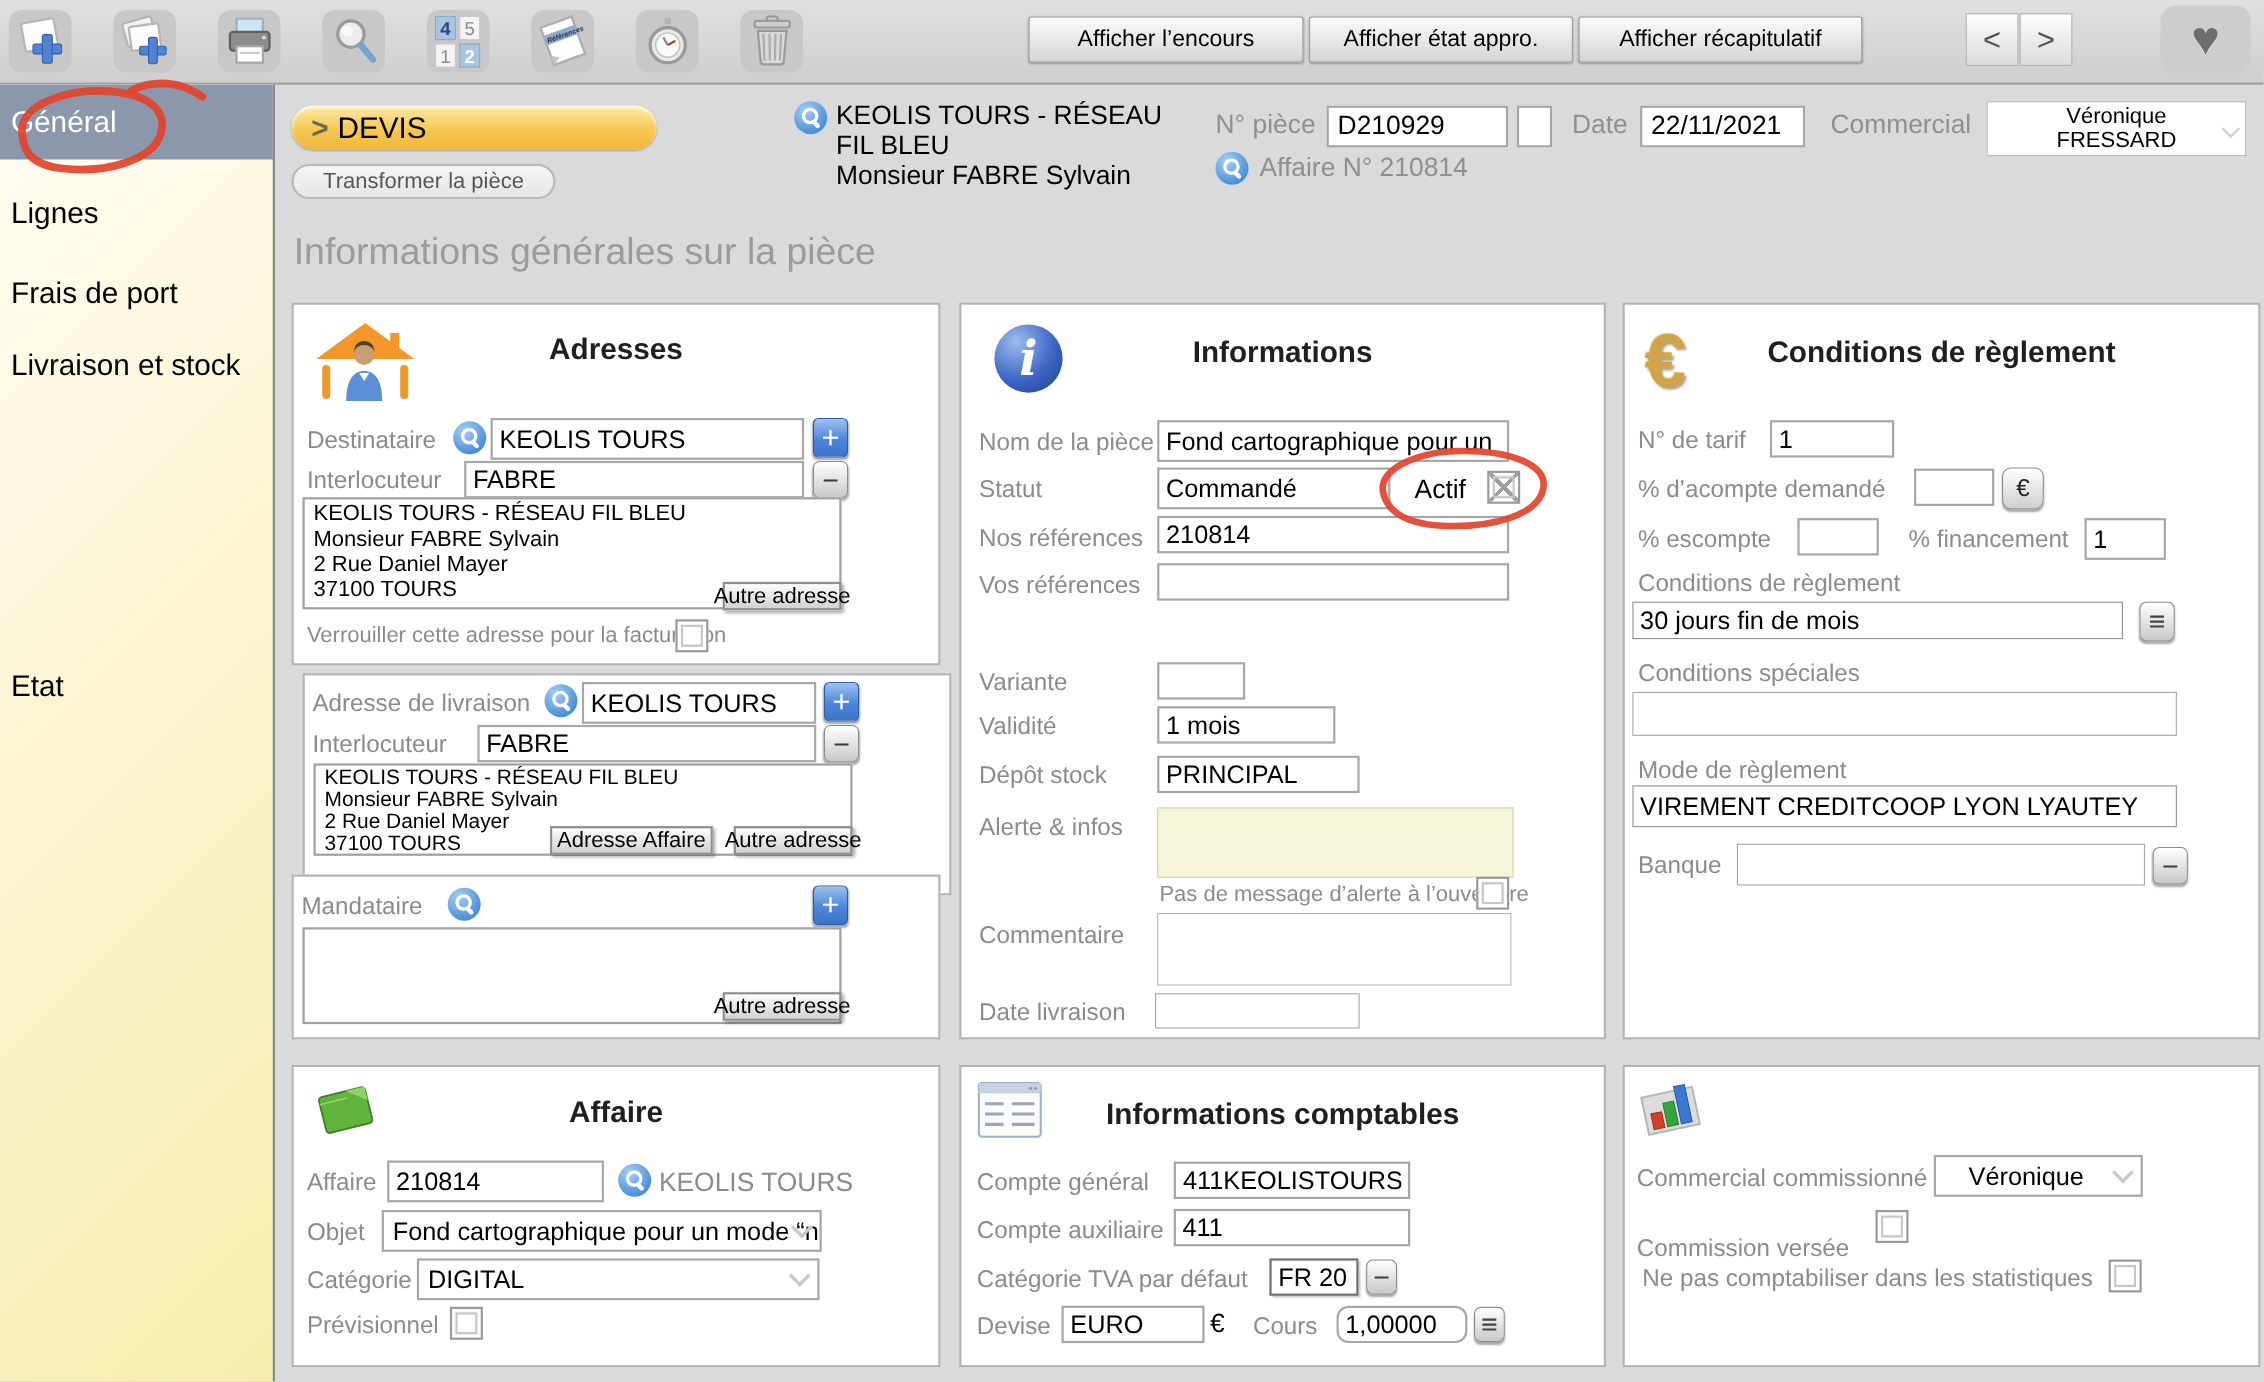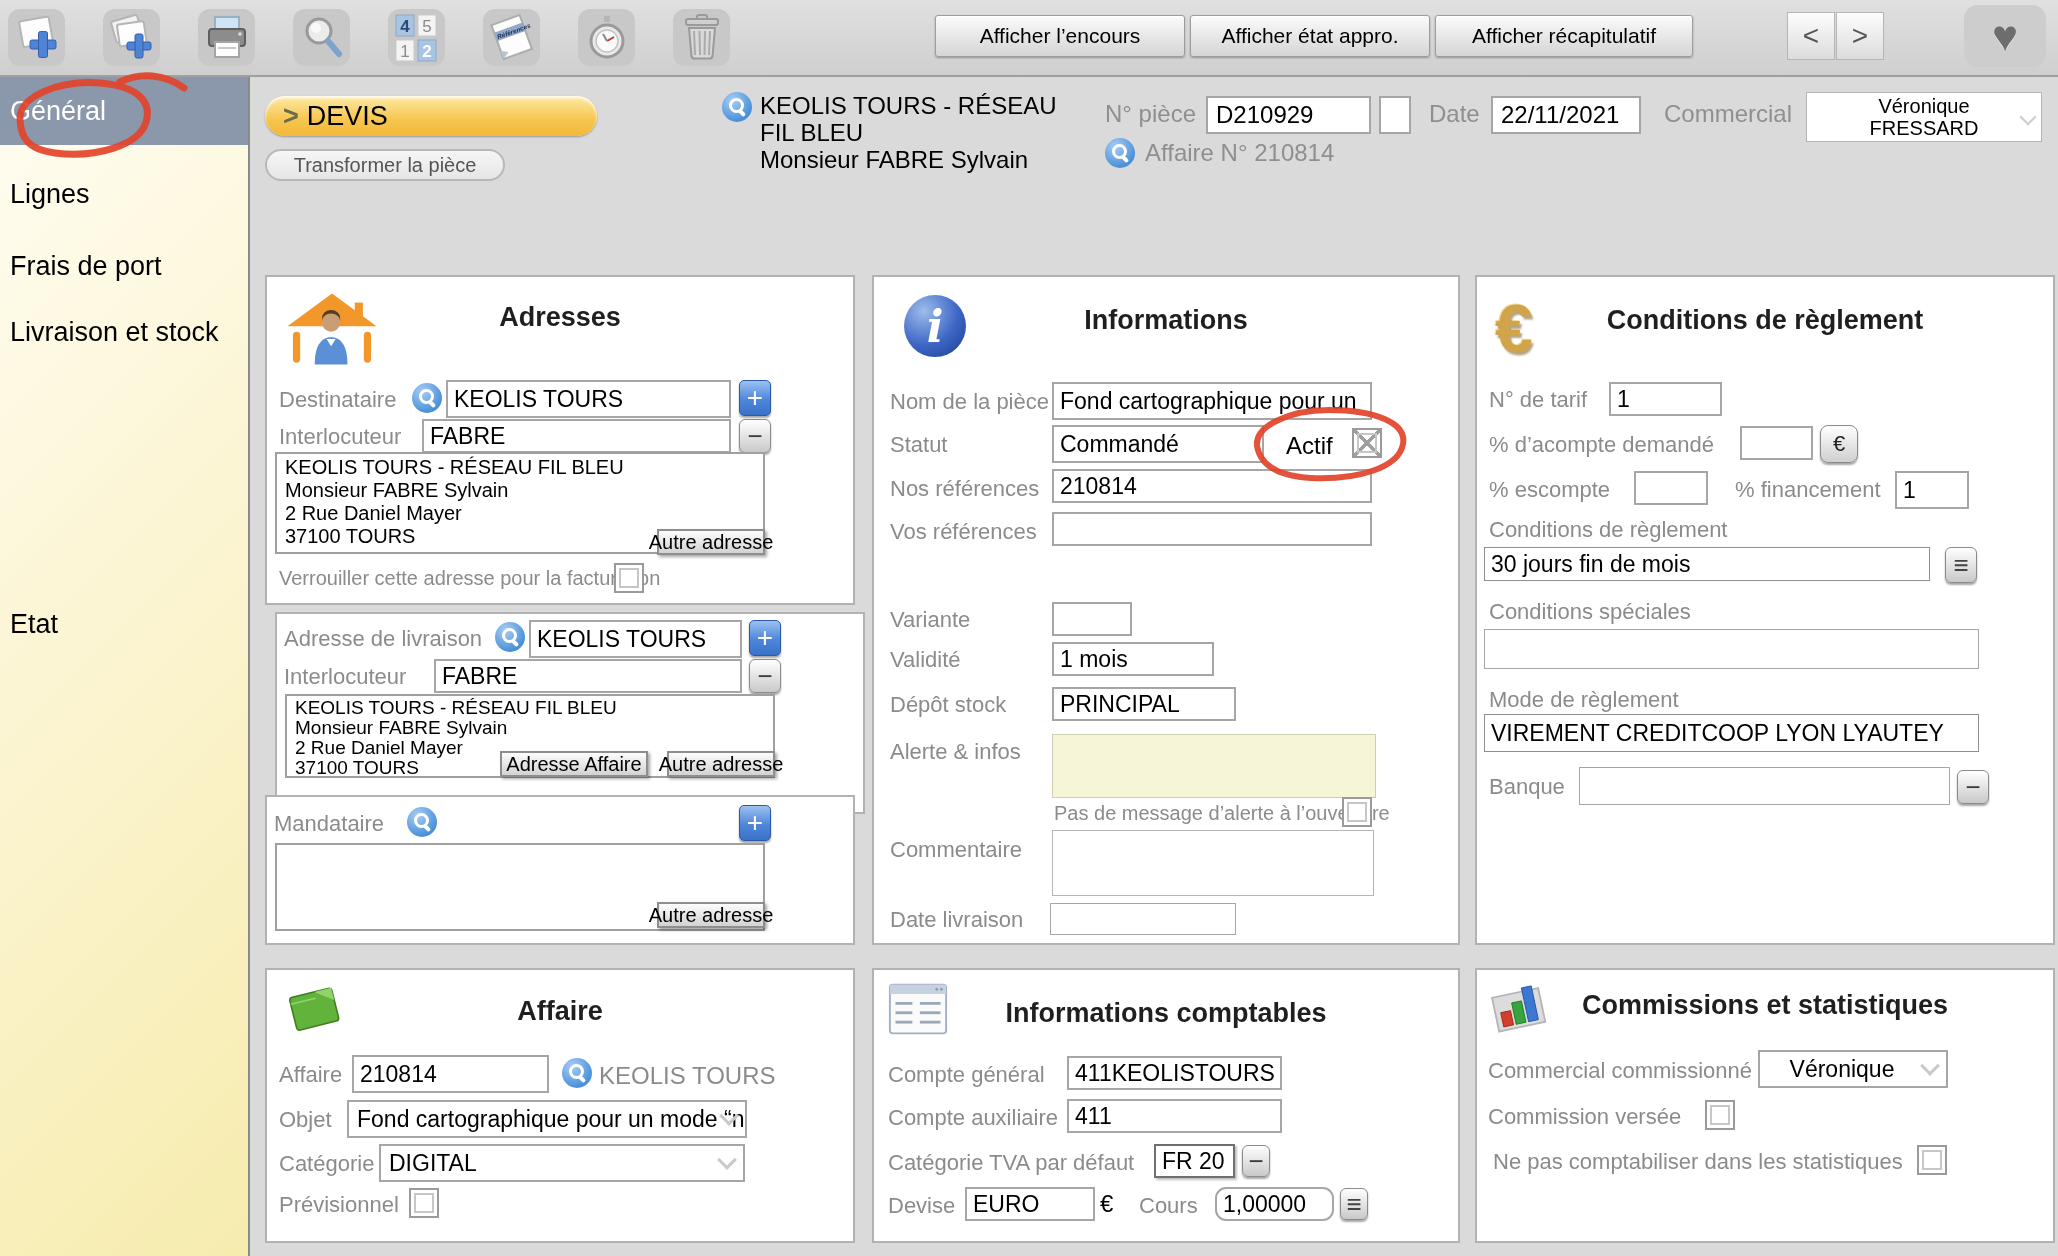--- a/index.html
+++ b/index.html
@@ -191,20 +191,21 @@
   <div id="commercial-box">
     <div>Véronique</div>
     <div>FRESSARD</div>
     <span class="chev"></span>
   </div>
   <div id="affref">
     <span class="mag"></span>
     <span>Affaire N° 210814</span>
   </div>
 
+  <div class="title-main">Informations générales sur la pièce</div>
 
   <div class="panel" style="left:265px;top:275px;width:590px;height:330px">
     <svg style="position:absolute;left:15px;top:8px" width="100" height="88" viewBox="0 0 110 90">
       <rect x="80" y="16" width="9" height="16" fill="#f2982b"></rect>
       <polygon points="6,42 55,6 104,42" fill="#f2982b"></polygon>
       <rect x="12" y="48" width="8" height="34" rx="4" fill="#f2982b"></rect>
       <rect x="90" y="48" width="8" height="34" rx="4" fill="#f2982b"></rect>
       <circle cx="54" cy="38" r="10" fill="#c99e76"></circle>
       <path d="M44,36 a10,8 0 0 1 20,0 l0,-3 a10,9 0 0 0 -20,0 Z" fill="#503f2a"></path>
       <path d="M36,84 C36,62 44,54 54,54 C64,54 72,62 72,84 Z" fill="#5b8fd6"></path>
@@ -394,29 +395,28 @@
 
   <div class="panel" style="left:1475px;top:968px;width:580px;height:275px">
     <svg style="position:absolute;left:10px;top:8px" width="64" height="58" viewBox="0 0 70 64">
       <g transform="rotate(-12 35 32)">
         <rect x="8" y="16" width="52" height="38" fill="#dcdcdc" stroke="#b5b5b5" stroke-width="2"></rect>
         <rect x="14" y="34" width="11" height="16" fill="#d23f2a" stroke="#a02818"></rect>
         <rect x="28" y="26" width="11" height="24" fill="#37a53f" stroke="#1f7a28"></rect>
         <rect x="42" y="12" width="11" height="38" fill="#3a78d2" stroke="#2556a8"></rect>
       </g>
     </svg>
-    <div class="ptitle" style="top:20px">Commissions et statistiques</div>
 
     <div class="lbl" style="left:11px;top:88px">Commercial commissionné</div>
     <div class="selbox" style="left:281px;top:80px;width:190px;height:38px;justify-content:center">
       <span>Véronique</span>
       <span class="chev"></span>
     </div>
 
-    <div class="lbl" style="left:11px;top:134px">Commission versée</div>
+    <div class="lbl" style="left:11px;top:152px">Commission versée</div>
     <div class="cb" style="left:228px;top:130px"></div>
 
     <div class="lbl" style="left:16px;top:179px">Ne pas comptabiliser dans les statistiques</div>
     <div class="cb" style="left:440px;top:175px"></div>
   </div>
 
   <svg class="ann" style="left:0;top:70px" width="210" height="100" viewBox="0 0 210 100">
     <path d="M20,50 C18,26 60,10 100,13 C138,16 152,32 146,52 C139,76 95,88 55,83 C26,79 21,66 20,50" fill="none" stroke="#e2432a" stroke-width="7" stroke-linecap="round" opacity="0.92"></path>
     <path d="M120,12 C140,2 165,4 184,18" fill="none" stroke="#e2432a" stroke-width="7" stroke-linecap="round" opacity="0.92"></path>
   </svg>

